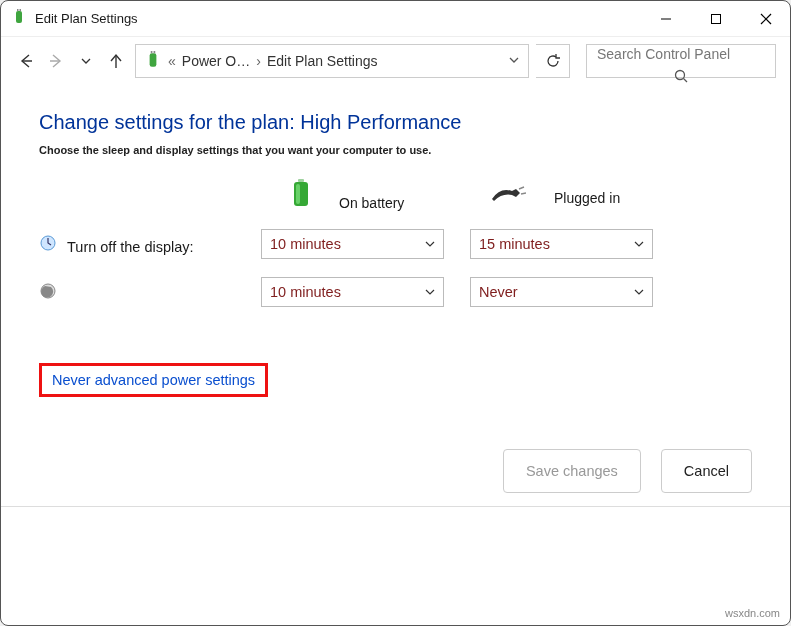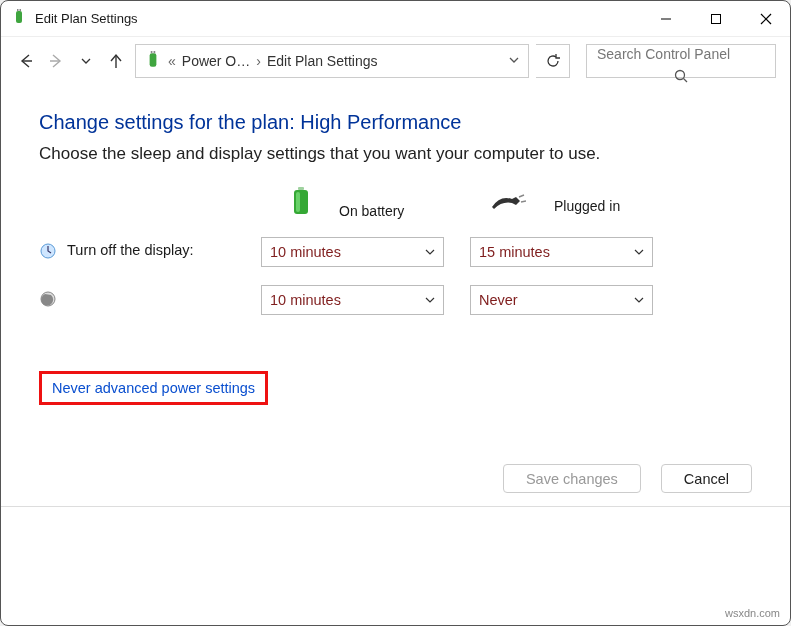--- a/index.html
+++ b/index.html
@@ -77,38 +77,39 @@
   .content {
     padding: 26px 38px 10px 38px;
   }
   .heading {
     color: #003399;
     font-size: 20px;
     font-weight: 400;
     margin-bottom: 10px;
   }
   .subtext {
-    font-size: 17px;
+    font-size: 11px;
     color: #222;
     margin-bottom: 22px;
+    font-weight: bold;
   }
   .cols-header {
     display: flex;
     align-items: center;
     margin-bottom: 18px;
   }
   .label-col { width: 222px; }
   .val-col { width: 195px; display:flex;align-items:flex-end;gap:28px; }
   .val-col + .val-col { margin-left: 14px; }
   .row {
     display: flex;
     align-items: center;
     margin-bottom: 18px;
   }
-  .row .setting-label { display:flex;align-items:flex-start;gap:10px;font-size:14.5px; }
+  .row .setting-label { display:flex;align-items:flex-end;gap:10px;font-size:14.5px; }
   .dropdown {
     width: 183px;
     height: 30px;
     border: 1px solid #bbb;
     display: flex;
     align-items: center;
     justify-content: space-between;
     padding: 0 8px;
     font-size: 14.5px;
     color: #7f1d1d;
@@ -132,21 +133,21 @@
     border-top:1px solid #ddd;
   }
   .buttons {
     position:absolute;
     bottom: 132px;
     right: 38px;
     display:flex;
     gap: 20px;
   }
   .btn {
-    height: 29px;
+    height: 44px;
     padding: 0 22px;
     border:1px solid #ccc;
     border-radius:4px;
     background:#fff;
     font-size:14.5px;
     display:flex;align-items:center;justify-content:center;
     color:#222;
   }
   .btn.disabled { color:#999; }
   .watermark {

